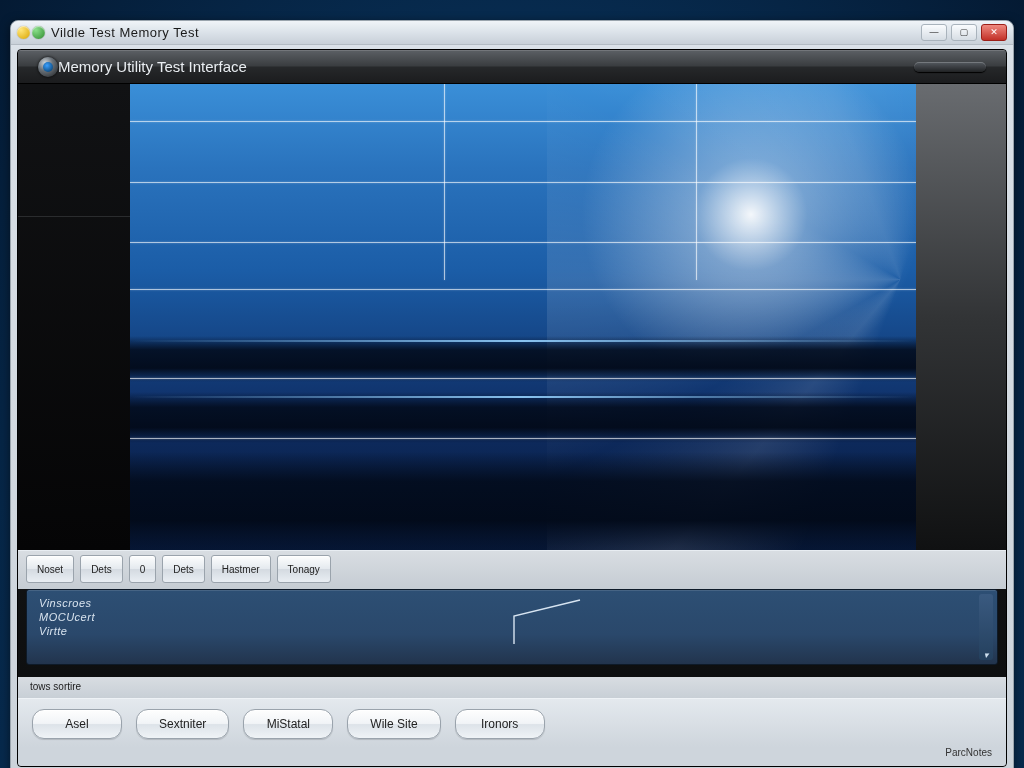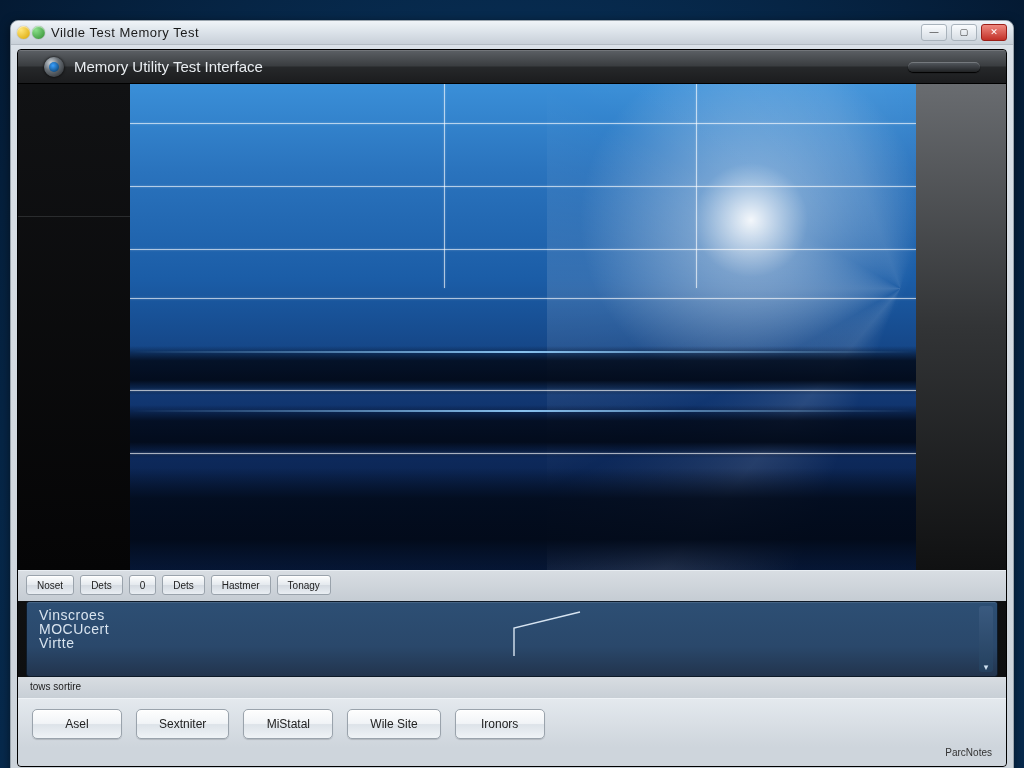--- a/index.html
+++ b/index.html
@@ -50,22 +50,22 @@
     margin: 4px 6px 6px 6px;
     flex: 1;
     background: linear-gradient(180deg,#3e4145 0%,#1a1c1e 8%,#0c0d0e 100%);
     border: 1px solid #000;
     border-radius: 4px;
     display: flex; flex-direction: column;
     overflow: hidden;
   }
 
   .sub-titlebar {
-    height: 34px; display: flex; align-items: center; gap: 10px;
-    padding: 0 26px;
+    height: 34px; display: flex; align-items: center; 
+    padding: 0 20px;
     background: linear-gradient(180deg,#5c6065 0%,#3a3d40 48%,#26282a 52%,#1b1c1e 100%);
     border-bottom: 1px solid #000;
     color: #e9edf1; font-size: 15px;
     box-shadow: inset 0 1px 0 rgba(255,255,255,.15);
   }
   .sub-icon {
     width: 20px; height: 20px; border-radius: 50%;
     background: radial-gradient(circle at 35% 30%, #cfd6dc 0%, #6a7178 40%, #1e2022 100%);
     box-shadow: 0 0 3px #000;
     position: relative;
@@ -122,38 +122,39 @@
   }
 
   
   .tabstrip {
     display:flex; gap:6px; align-items:center;
     padding: 4px 8px 6px 8px;
     background: linear-gradient(180deg,#d8dde2,#c5ccd3);
     border-top: 1px solid #e8edf2;
   }
   .tab {
-    height:20px; padding:0 10px; font-size:10px; color:#222;
+    height:28px; padding:0 10px; font-size:10px; color:#222;
     background: linear-gradient(180deg,#fdfefe,#e4e9ee 50%,#d4dae1 51%,#e9eef3);
     border:1px solid #9aa3ac; border-radius:3px;
     display:flex; align-items:center; cursor:pointer;
     box-shadow: inset 0 1px 0 #fff;
     white-space:nowrap;
   }
 
   
   .info-panel {
-    margin: 0 8px 0 8px;
+    margin: 0 8px 12px 8px;
     background: linear-gradient(180deg,#2d4f74 0%,#2a486b 60%,#22344d 100%);
     border:1px solid #0e1a28;
     border-radius:3px;
     padding:6px 12px 26px 12px;
-    color:#d9e4ef; font-size:14px;
+    color:#d9e4ef; font-size:11px;
     position:relative;
     box-shadow: inset 0 1px 0 rgba(255,255,255,.12);
+    font-style: italic;
   }
   .info-panel .row { line-height:14px; letter-spacing:.5px;}
   .progress-arm {
     position:absolute; left:50%; top:8px; width:70px; height:48px; pointer-events:none;
   }
   .progress-arm svg{ width:100%; height:100%;}
   .info-scroll {
     position:absolute; right:4px; top:4px; bottom:4px; width:14px;
     background: linear-gradient(180deg,#3a5a80,#24405e);
     border-radius:3px;
@@ -171,21 +172,21 @@
   
   .button-bar{
     display:flex; gap:14px; padding:10px 14px 8px 14px;
     background: linear-gradient(180deg,#e4e9ee,#ced5dc);
     border-top:1px solid #eef2f6;
   }
   .bbtn{
     height:30px; padding:8px 22px; min-width:90px;
     font-size:12px; color:#222; cursor:pointer;
     background: linear-gradient(180deg,#fefefe 0%,#f1f4f7 48%,#dde3e9 52%,#eff3f6 100%);
-    border:1px solid #9aa3ac; border-radius:5px;
+    border:1px solid #9aa3ac; border-radius:12px;
     display:flex; align-items:center; justify-content:center;
     box-shadow: 0 1px 1px rgba(0,0,0,.15), inset 0 1px 0 #fff;
     white-space:nowrap;
     text-align:right;
   }
   .bbtn.wide{ flex:1.6; }
   .footer-line{
     padding: 0 14px 8px 14px; font-size:10px; color:#333;
     background:#ced5dc;
     text-align:right;

